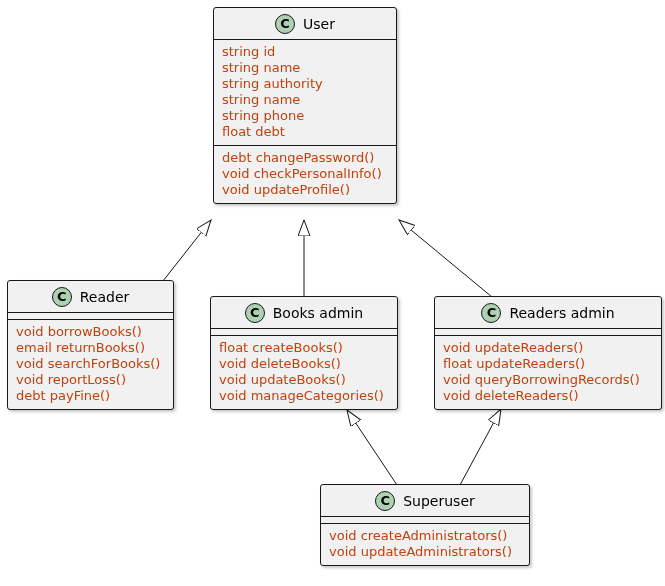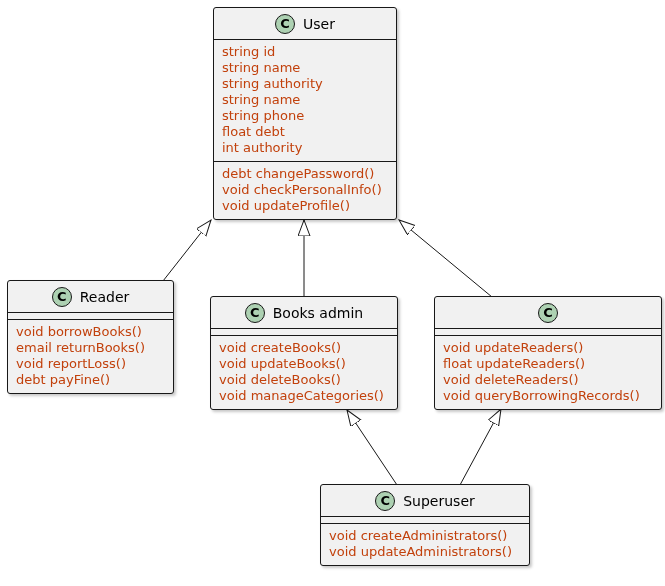--- a/index.html
+++ b/index.html
@@ -95,67 +95,68 @@
       <span class="class-circle">C</span>
       <span class="uml-title">User</span>
     </div>
     <div class="uml-section">
       <div class="member">string id</div>
       <div class="member">string name</div>
       <div class="member">string authority</div>
       <div class="member">string name</div>
       <div class="member">string phone</div>
       <div class="member">float debt</div>
-      <div class="member">int authority</div>
     </div>
     <div class="uml-section">
       <div class="member">debt changePassword()</div>
       <div class="member">void checkPersonalInfo()</div>
       <div class="member">void updateProfile()</div>
     </div>
   </div>
 
   <div class="uml-class" style="left:7px; top:280px; width:167px;">
     <div class="uml-header">
       <span class="class-circle">C</span>
       <span class="uml-title">Reader</span>
     </div>
     <div class="uml-section empty"></div>
     <div class="uml-section">
       <div class="member">void borrowBooks()</div>
       <div class="member">email returnBooks()</div>
+      <div class="member">void searchForBooks()</div>
       <div class="member">void reportLoss()</div>
       <div class="member">debt payFine()</div>
     </div>
   </div>
 
   <div class="uml-class" style="left:210px; top:296px; width:188px;">
     <div class="uml-header">
       <span class="class-circle">C</span>
       <span class="uml-title">Books admin</span>
     </div>
     <div class="uml-section empty"></div>
     <div class="uml-section">
-      <div class="member">void createBooks()</div>
+      <div class="member">float createBooks()</div>
+      <div class="member">void deleteBooks()</div>
       <div class="member">void updateBooks()</div>
-      <div class="member">void deleteBooks()</div>
       <div class="member">void manageCategories()</div>
     </div>
   </div>
 
   <div class="uml-class" style="left:434px; top:296px; width:228px;">
     <div class="uml-header">
       <span class="class-circle">C</span>
+      <span class="uml-title">Readers admin</span>
     </div>
     <div class="uml-section empty"></div>
     <div class="uml-section">
       <div class="member">void updateReaders()</div>
       <div class="member">float updateReaders()</div>
+      <div class="member">void queryBorrowingRecords()</div>
       <div class="member">void deleteReaders()</div>
-      <div class="member">void queryBorrowingRecords()</div>
     </div>
   </div>
 
   <div class="uml-class" style="left:320px; top:484px; width:210px;">
     <div class="uml-header">
       <span class="class-circle">C</span>
       <span class="uml-title">Superuser</span>
     </div>
     <div class="uml-section empty"></div>
     <div class="uml-section">

